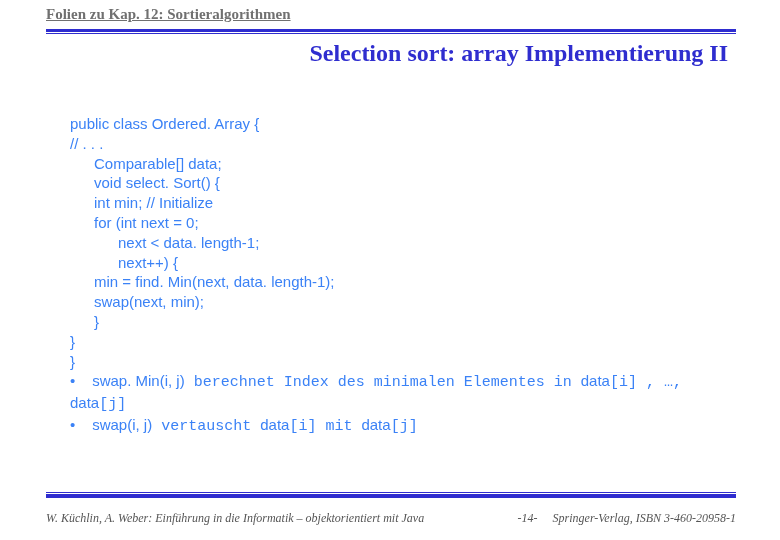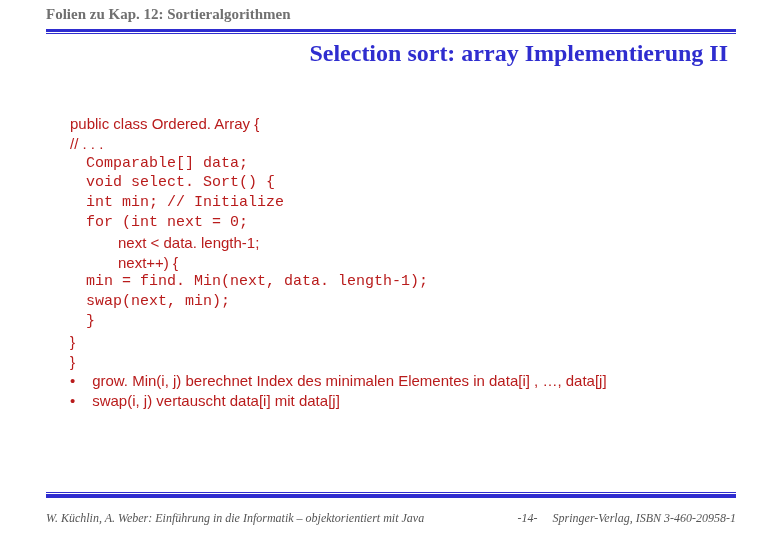--- a/index.html
+++ b/index.html
@@ -18,20 +18,21 @@
     position: relative;
   }
   .header {
     position: absolute;
     top: 6px;
     left: 46px;
     font-family: "Times New Roman", Times, serif;
     font-size: 15px;
     font-weight: bold;
     color: #707070;
+    text-decoration: underline;
   }
   .header-rule {
     position: absolute;
     top: 29px;
     left: 46px;
     width: 690px;
     height: 5px;
   }
   .header-rule .thick { height: 3px; background: #2f2dcf; }
   .header-rule .thin  { height: 1px; background: #2f2dcf; margin-top: 1px; }
@@ -44,28 +45,28 @@
     font-weight: bold;
     color: #2f2dcf;
   }
   .body {
     position: absolute;
     top: 114px;
     left: 70px;
     width: 660px;
     font-family: Arial, Helvetica, sans-serif;
     font-size: 15px;
-    color: #b91c1c;
+    color: #3b82f6;
     line-height: 1.32;
   }
   .body .l0 { margin-left: 0; }
-  .body .l1 { margin-left: 16px; font-family: Liberation Mono, monospace; }
+  .body .l1 { margin-left: 24px; }
   .body .l2 { margin-left: 48px; }
   .bul { display: inline-block; width: 18px; }
-  .tnr { font-family: Liberation Sans, sans-serif; }
+  .tnr { font-family: Liberation Mono, monospace; }
   .ital { font-style: italic; }
   .footer-rule {
     position: absolute;
     bottom: 42px;
     left: 46px;
     width: 690px;
     height: 6px;
   }
   .footer-rule .thin  { height: 1px; background: #2f2dcf; }
   .footer-rule .thick { height: 4px; background: #2f2dcf; margin-top: 1px; }
@@ -108,21 +109,21 @@
     <div class="l2">next &lt; data. length-1;</div>
     <div class="l2">next++) {</div>
     <div class="l1">min = find. Min(next, data. length-1);</div>
     <div class="l1">swap(next, min);</div>
     <div class="l1">}</div>
     <div class="l0">}</div>
     <div class="l0">}</div>
 
     <div class="l0">
       <span class="bul">•</span>
-      <span>grow. Min(i, j)</span><span class="tnr">  berechnet Index des minimalen Elementes in </span><span>data</span><span class="tnr">[i] , …, </span><span>data</span><span class="tnr">[j]</span>
+      <span>swap. Min(i, j)</span><span class="tnr">  berechnet Index des minimalen Elementes in </span><span>data</span><span class="tnr">[i] , …, </span><span>data</span><span class="tnr">[j]</span>
     </div>
     <div class="l0">
       <span class="bul">•</span>
       <span>swap(i, j)</span><span class="tnr">  vertauscht  </span><span>data</span><span class="tnr">[i]  mit  </span><span>data</span><span class="tnr">[j]</span>
     </div>
   </div>
 
   <div class="footer-rule">
     <div class="thin"></div>
       <div class="thick"></div>

